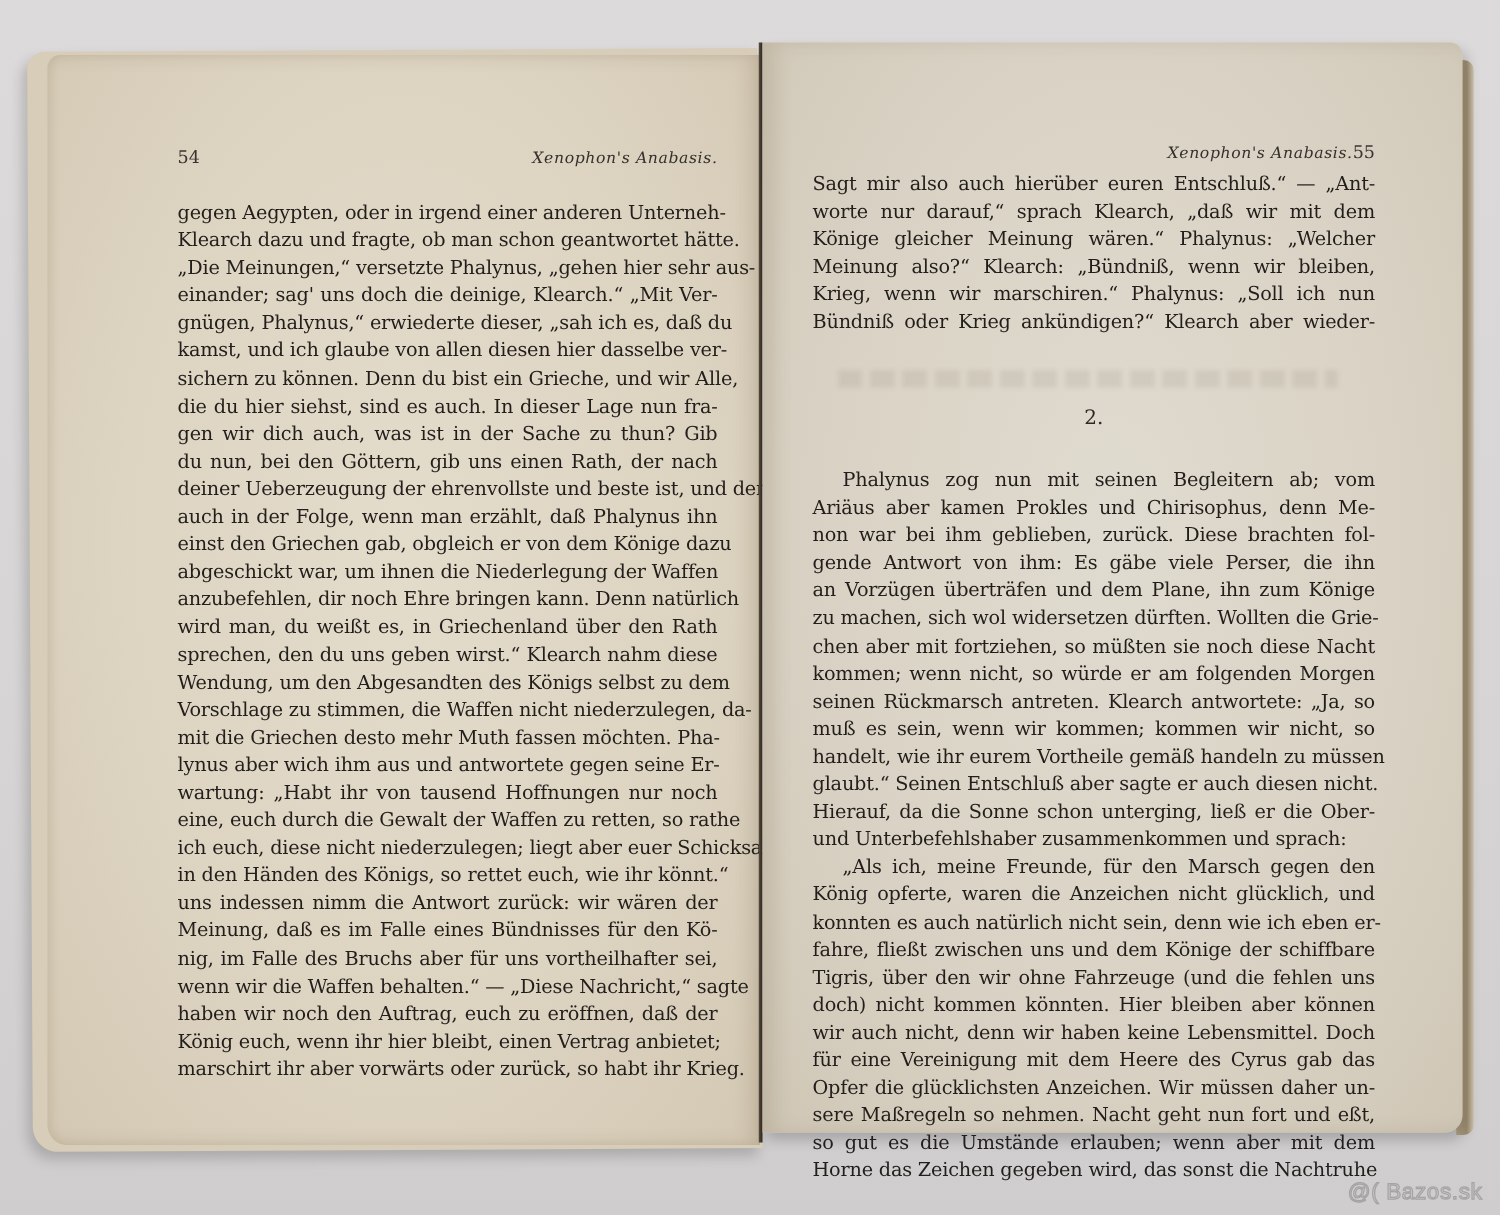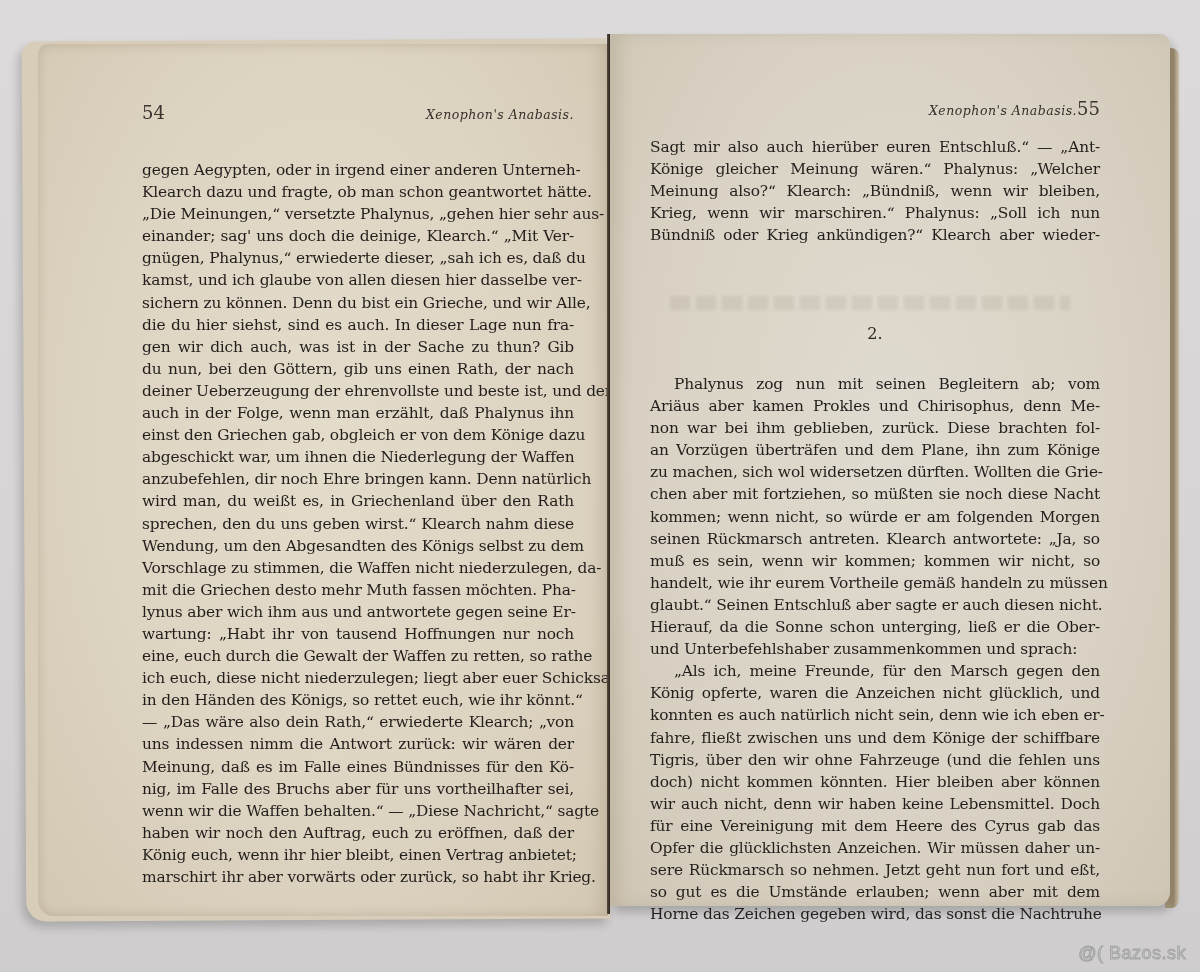--- a/index.html
+++ b/index.html
@@ -37,21 +37,21 @@
   }
   .spine {
     position: absolute; left: 607px; top: 34px; width: 3px; height: 880px;
     background: linear-gradient(90deg, #5a4e40, #2f2820);
   }
   .header {
     position: absolute; display: flex; align-items: baseline; width: 432px;
   }
   .left .header { left: 104px; top: 58px; }
   .right .header { left: 40px; top: 64px; width: 450px; }
-  .page-number { font-size: 18px; font-family: "DejaVu Serif", serif; color: #3a3430; }
+  .page-number { font-size: 14px; font-family: "DejaVu Serif", serif; color: #3a3430; margin-top: 16px; }
   .running-title {
     flex: 1; text-align: right; font-size: 12.5px; letter-spacing: 0.5px;
     font-family: "DejaVu Serif", serif; color: #35302b; font-style: italic;
   }
   .text-block {
     position: absolute; font-family: "DejaVu Serif", serif;
     font-size: 15.4px; line-height: 22.1px; text-align: justify;
     color: #221e1b; letter-spacing: -0.15px; margin-top: 23px;
   }
   .left .text-block { left: 104px; top: 92px; width: 432px; }
@@ -105,71 +105,72 @@
         <span class="line">wird man, du weißt es, in Griechenland über den Rath</span>
         <span class="line">sprechen, den du uns geben wirst.“ Klearch nahm diese</span>
         <span class="line">Wendung, um den Abgesandten des Königs selbst zu dem</span>
         <span class="line">Vorschlage zu stimmen, die Waffen nicht niederzulegen, da-</span>
         <span class="line">mit die Griechen desto mehr Muth fassen möchten. Pha-</span>
         <span class="line">lynus aber wich ihm aus und antwortete gegen seine Er-</span>
         <span class="line">wartung: „Habt ihr von tausend Hoffnungen nur noch</span>
         <span class="line">eine, euch durch die Gewalt der Waffen zu retten, so rathe</span>
         <span class="line">ich euch, diese nicht niederzulegen; liegt aber euer Schicksal</span>
         <span class="line">in den Händen des Königs, so rettet euch, wie ihr könnt.“</span>
-        <span class="line">— „Das wäre also dein Rath,“ erwiederte Klearch; „von</span>
         <span class="line">uns indessen nimm die Antwort zurück: wir wären der</span>
         <span class="line">Meinung, daß es im Falle eines Bündnisses für den Kö-</span>
         <span class="line">nig, im Falle des Bruchs aber für uns vortheilhafter sei,</span>
         <span class="line">wenn wir die Waffen behalten.“ — „Diese Nachricht,“ sagte</span>
         <span class="line">haben wir noch den Auftrag, euch zu eröffnen, daß der</span>
         <span class="line">König euch, wenn ihr hier bleibt, einen Vertrag anbietet;</span>
         <span class="line last">marschirt ihr aber vorwärts oder zurück, so habt ihr Krieg.</span>
       </div>
   </div>
 
   <div class="spine"></div>
 
   <div class="right-edge"></div>
   <div class="page right">
     <div class="header">
       <span class="running-title">Xenophon's Anabasis.</span>
       <span class="page-number">55</span>
     </div>
     <div class="text-block" id="right-body-top">
         <span class="line">Sagt mir also auch hierüber euren Entschluß.“ — „Ant-</span>
+        <span class="line">worte nur darauf,“ sprach Klearch, „daß wir mit dem</span>
         <span class="line">Könige gleicher Meinung wären.“ Phalynus: „Welcher</span>
         <span class="line">Meinung also?“ Klearch: „Bündniß, wenn wir bleiben,</span>
         <span class="line">Krieg, wenn wir marschiren.“ Phalynus: „Soll ich nun</span>
         <span class="line">Bündniß oder Krieg ankündigen?“ Klearch aber wieder-</span>
       </div>
     <div class="faint-offset"></div>
     <div class="section-number">2.</div>
     <div class="text-block" id="right-body-bottom" style="top:316px;">
         <span class="line indent">Phalynus zog nun mit seinen Begleitern ab; vom</span>
         <span class="line">Ariäus aber kamen Prokles und Chirisophus, denn Me-</span>
         <span class="line">non war bei ihm geblieben, zurück. Diese brachten fol-</span>
+        <span class="line">gende Antwort von ihm: Es gäbe viele Perser, die ihn</span>
         <span class="line">an Vorzügen überträfen und dem Plane, ihn zum Könige</span>
         <span class="line">zu machen, sich wol widersetzen dürften. Wollten die Grie-</span>
         <span class="line">chen aber mit fortziehen, so müßten sie noch diese Nacht</span>
         <span class="line">kommen; wenn nicht, so würde er am folgenden Morgen</span>
         <span class="line">seinen Rückmarsch antreten. Klearch antwortete: „Ja, so</span>
         <span class="line">muß es sein, wenn wir kommen; kommen wir nicht, so</span>
         <span class="line">handelt, wie ihr eurem Vortheile gemäß handeln zu müssen</span>
         <span class="line">glaubt.“ Seinen Entschluß aber sagte er auch diesen nicht.</span>
         <span class="line">Hierauf, da die Sonne schon unterging, ließ er die Ober-</span>
         <span class="line last">und Unterbefehlshaber zusammenkommen und sprach:</span>
         <span class="line indent">„Als ich, meine Freunde, für den Marsch gegen den</span>
         <span class="line">König opferte, waren die Anzeichen nicht glücklich, und</span>
         <span class="line">konnten es auch natürlich nicht sein, denn wie ich eben er-</span>
         <span class="line">fahre, fließt zwischen uns und dem Könige der schiffbare</span>
         <span class="line">Tigris, über den wir ohne Fahrzeuge (und die fehlen uns</span>
         <span class="line">doch) nicht kommen könnten. Hier bleiben aber können</span>
         <span class="line">wir auch nicht, denn wir haben keine Lebensmittel. Doch</span>
         <span class="line">für eine Vereinigung mit dem Heere des Cyrus gab das</span>
         <span class="line">Opfer die glücklichsten Anzeichen. Wir müssen daher un-</span>
-        <span class="line">sere Rückmarsch so nehmen. Jetzt geht nun fort und eßt,</span>
+        <span class="line">sere Maßregeln so nehmen. Nacht geht nun fort und eßt,</span>
         <span class="line">so gut es die Umstände erlauben; wenn aber mit dem</span>
         <span class="line">Horne das Zeichen gegeben wird, das sonst die Nachtruhe</span>
       </div>
   </div>
 
   <div class="watermark">@( Bazos.sk</div>
 </div>
 
 </body></html>

